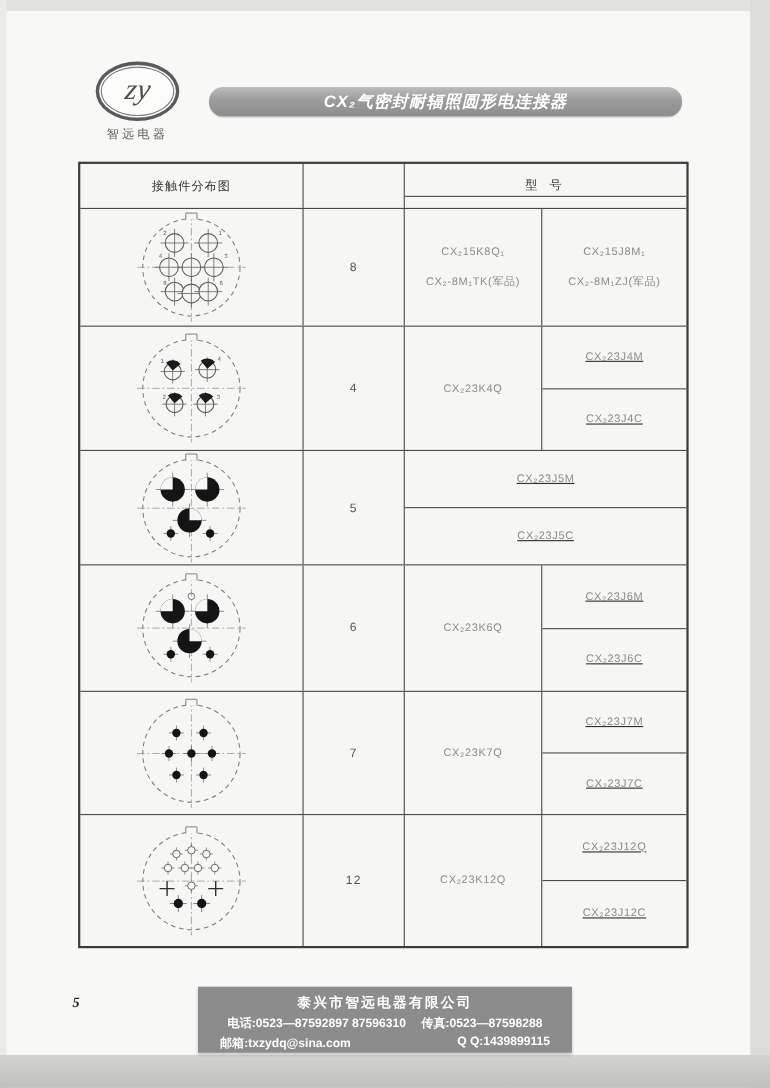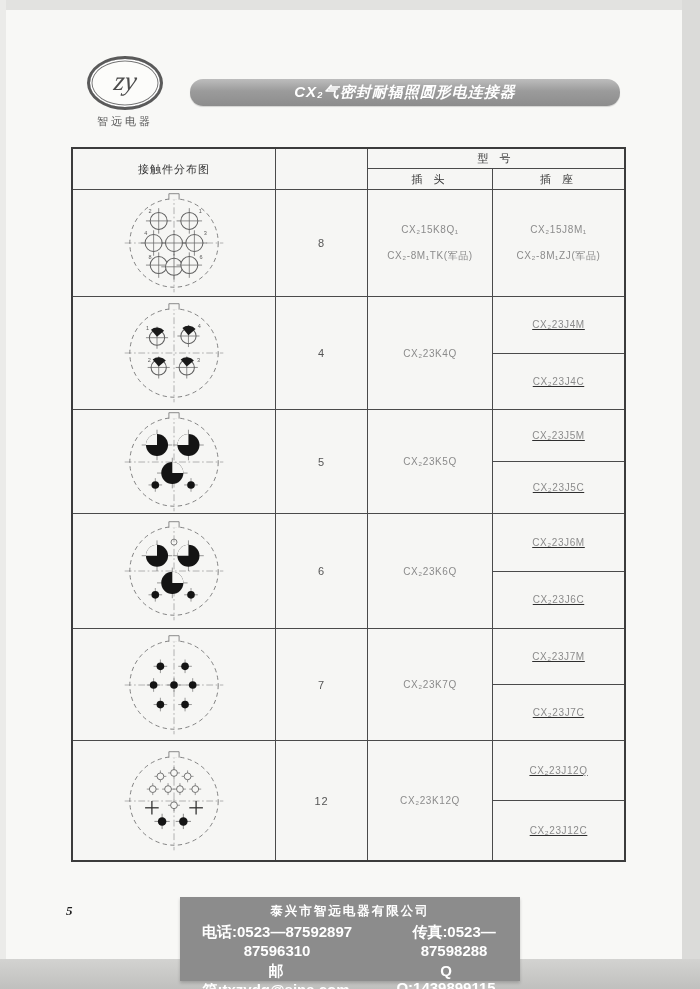--- a/index.html
+++ b/index.html
@@ -65,26 +65,26 @@
   .count{font-size:11px;color:#555;letter-spacing:1px;}
   .model{font-size:10px;color:#8b8b8b;letter-spacing:.6px;white-space:nowrap;}
   .two-line{gap:14px;}
   .split{padding:0;flex-direction:column;text-decoration:underline;}
   .subcell{flex:1;width:100%;display:flex;align-items:center;justify-content:center;}
   .subcell:first-child{border-bottom:1px solid #4a4a4a;}
   .diag svg{width:102px;height:102px;display:block;}
 
   
   .footer{
-    position:absolute;left:180px;top:897px;width:340px;height:84px;z-index:2;
+    position:absolute;left:180px;top:897px;width:340px;height:60px;z-index:2;
     background:#8c8c8c;color:#fff;text-align:center;padding-top:6px;
     box-shadow:0 2px 3px rgba(0,0,0,.2);
   }
   .f-company{font-size:12.5px;font-weight:bold;letter-spacing:2px;}
-  .f-line{font-size:15px;font-weight:bold;margin-top:3px;display:flex;justify-content:center;gap:14px;}
+  .f-line{font-size:11px;font-weight:bold;margin-top:3px;display:flex;justify-content:center;gap:14px;}
   .f-line.f-between{justify-content:space-between;padding:0 20px;gap:40px;}
   .page-number{
     position:absolute;left:66px;top:903px;z-index:2;
     font-family:"Liberation Serif","DejaVu Serif",serif;font-weight:bold;font-style:italic;
     font-size:13px;color:#1e1e1e;
   }
 </style>
 </head>
 <body>
 
@@ -107,24 +107,20 @@
 <div class="ttable">
 
   <div class="thead">
     <div class="cell w1 hd">接触件分布图</div>
     <div class="cell w2">
       <div class="hd2">接触件</div>
       <div class="hd2">总数</div>
     </div>
     <div class="cell model-group">
       <div class="mg-top">型 号</div>
-      <div class="mg-bottom">
-        <div class="sub">插 头</div>
-        <div class="sub">插 座</div>
-      </div>
     </div>
   </div>
 
   <div class="trow" style="height:107px">
     <div class="cell w1 diag">
       <svg viewBox="0 0 120 120">
           <line x1="60" y1="2" x2="60" y2="118" stroke="#909090" stroke-width="0.8" stroke-dasharray="8 3 2 3"></line>
           <line x1="2" y1="60" x2="118" y2="60" stroke="#909090" stroke-width="0.8" stroke-dasharray="8 3 2 3"></line>
           <circle cx="60" cy="60" r="52" fill="none" stroke="#7a7a7a" stroke-width="1.1" stroke-dasharray="5 4"></circle>
           <path d="M54,9 L54,2 L66,2 L66,9" fill="#f6f6f4" stroke="#7a7a7a" stroke-width="1"></path>
@@ -257,23 +253,20 @@
           <line x1="38" y1="79" x2="38" y2="95" stroke="#6a6a6a" stroke-width="0.8"></line>
           <circle cx="38" cy="87" r="4.5" fill="#141414"></circle>
           <line x1="72" y1="87" x2="88" y2="87" stroke="#6a6a6a" stroke-width="0.8"></line>
           <line x1="80" y1="79" x2="80" y2="95" stroke="#6a6a6a" stroke-width="0.8"></line>
           <circle cx="80" cy="87" r="4.5" fill="#141414"></circle>
         </svg>
     </div>
     <div class="cell w2">
         <span class="count">5</span>
       </div>
-    <div class="cell w3">
-        <span class="model">CX₂23K5Q</span>
-      </div>
     <div class="cell w4 split">
       <div class="subcell">
           <span class="model">CX₂23J5M</span>
         </div>
       <div class="subcell">
           <span class="model">CX₂23J5C</span>
         </div>
     </div>
   </div>
 

